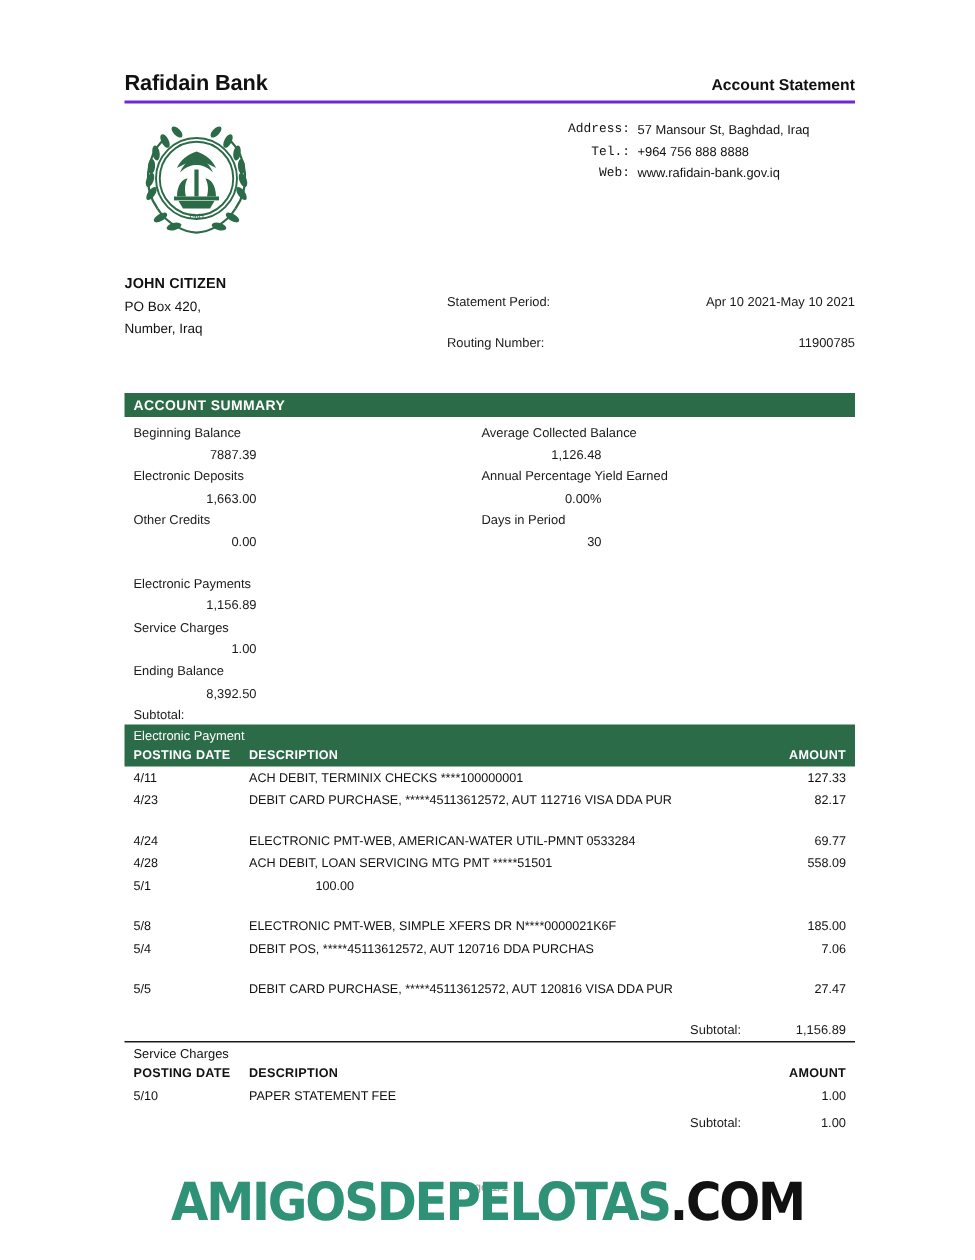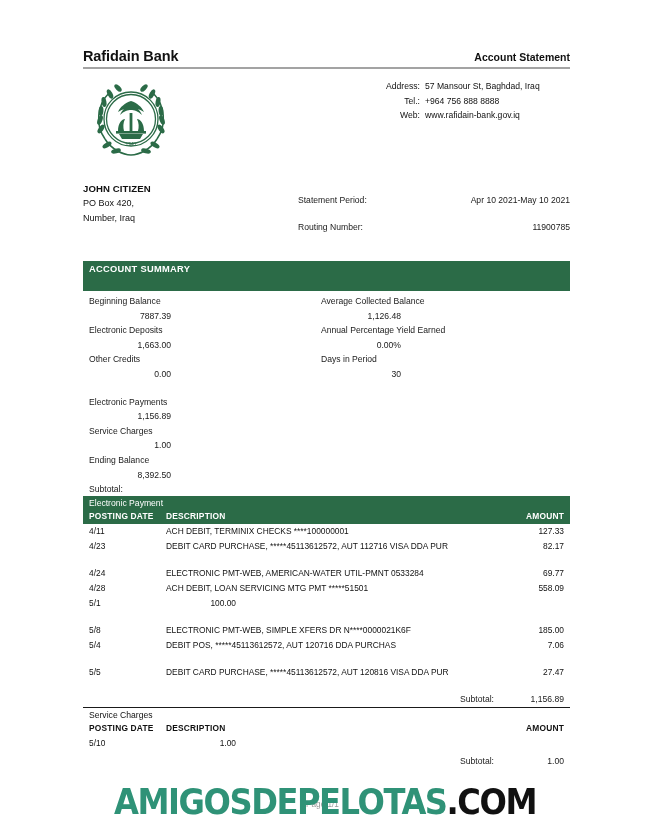--- a/index.html
+++ b/index.html
@@ -27,21 +27,21 @@
     left: 83px;
     top: 48px;
     width: 487px;
   }
 
   
   .doc-header {
     display: flex;
     justify-content: space-between;
     align-items: flex-end;
-    border-bottom: 2px solid #a3a3a3;
+    border-bottom: 2px solid #6d28d9;
     padding-bottom: 3px;
   }
   .bank-name {
     font-size: 14.5px;
     font-weight: bold;
     letter-spacing: -0.1px;
     color: #111;
   }
   .doc-title {
     font-size: 10.5px;
@@ -67,20 +67,21 @@
     color: #111;
   }
   .contact-row {
     display: flex;
     justify-content: flex-end;
   }
   .contact-label {
     text-align: right;
     width: 52px;
     margin-right: 5px;
+    font-family: Liberation Mono, monospace;
   }
   .contact-value {
     text-align: left;
     width: 145px;
   }
 
   
   .meta {
     display: flex;
     justify-content: space-between;
@@ -110,21 +111,21 @@
   .acct-value { text-align: right; }
 
   
   .summary-block { margin-top: 26px; }
   .band {
     background: #2b6b47;
     color: #ffffff;
     font-size: 9.3px;
     font-weight: bold;
     letter-spacing: 0.3px;
-    padding: 3px 6px 17px 6px;
+    padding: 3px 6px 3px 6px;
   }
   .band-sub {
     background: #2b6b47;
     color: #ffffff;
     font-size: 8.6px;
     font-weight: normal;
     padding: 2px 6px 1px 6px;
   }
   .summary-grid {
     display: flex;
@@ -421,20 +422,21 @@
 
     <div>
       <div class="sub-band-plain">Service Charges</div>
       <div class="txn-head plain">
         <span class="col-date">POSTING DATE</span>
         <span class="col-desc">DESCRIPTION</span>
         <span class="col-amt">AMOUNT</span>
       </div>
       <div class="txn-row">
         <span class="col-date">5/10</span>
+        <span class="col-desc">PAPER STATEMENT FEE</span>
         <span class="col-amt">1.00</span>
       </div>
       <div class="subtotal-row" style="margin-top:6px;">
         <span class="st-label">Subtotal:</span>
         <span class="st-value">1.00</span>
       </div>
     </div>
 
     <div class="page-footer">Page 1/1</div>
   </div>

